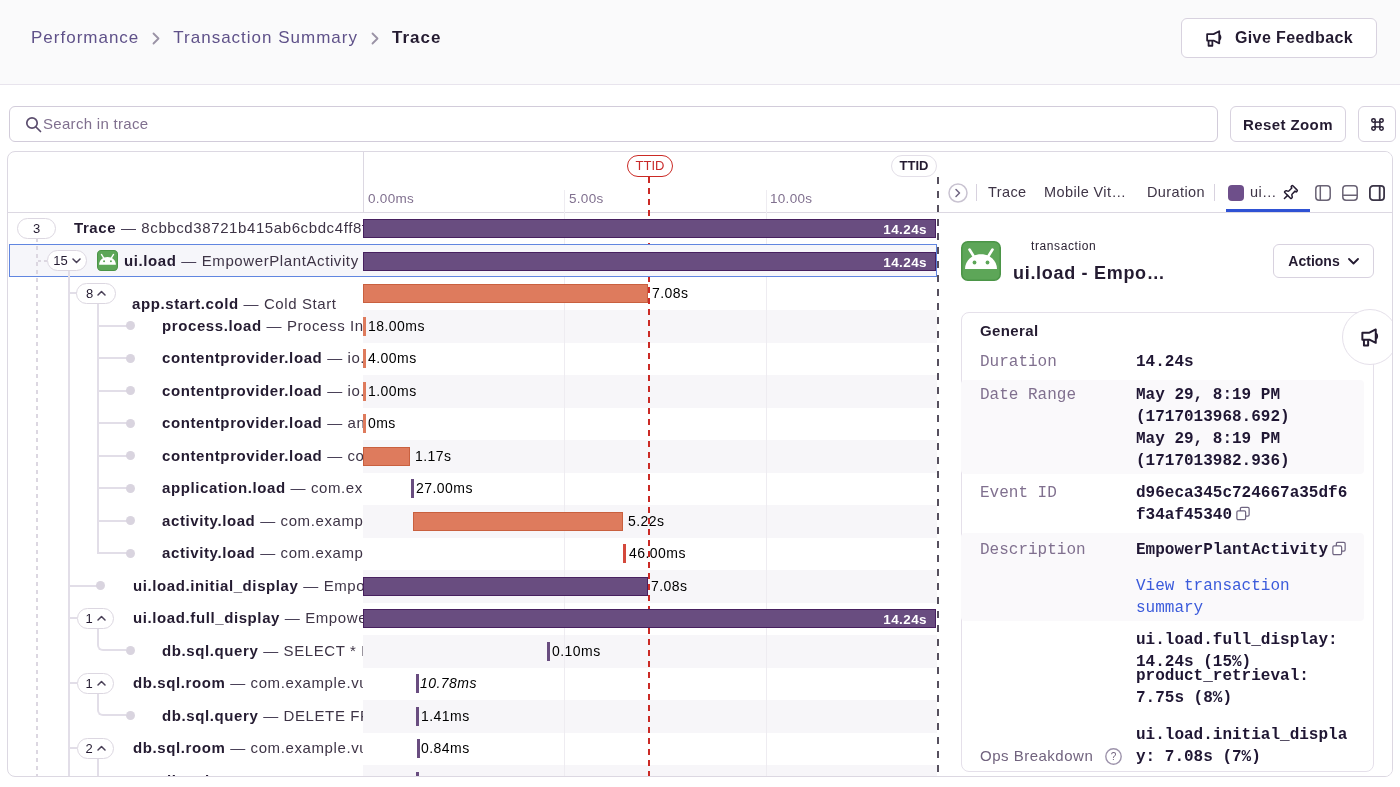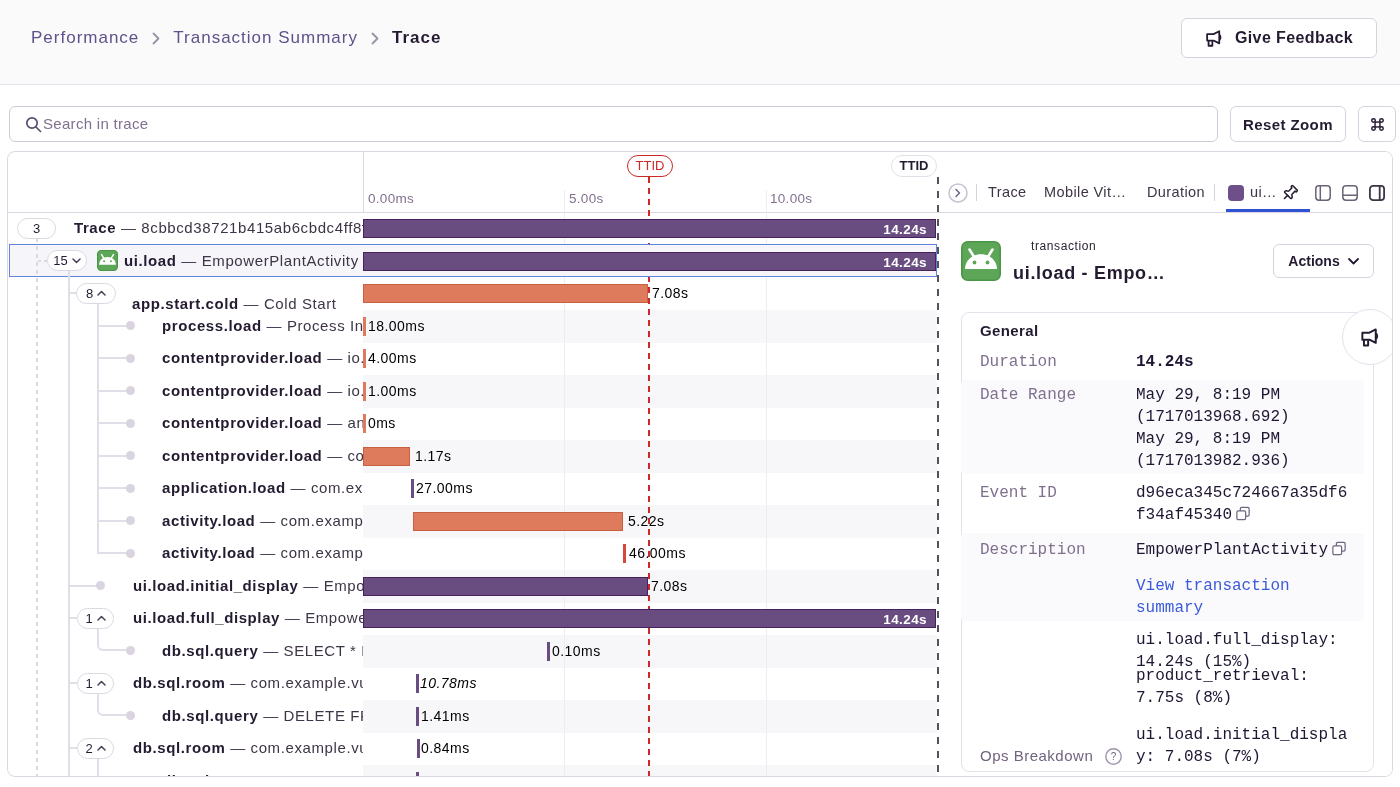--- a/index.html
+++ b/index.html
@@ -28,21 +28,21 @@
 .bar.purple { background:#694d80; border:1px solid #47205f; }
 .bar.orange { background:#de7b5d; border:1px solid #c9603f; }
 .tick { position:absolute; width:3px; height:19px; }
 .durlbl { position:absolute; height:33px; line-height:33px; font-size:14px; letter-spacing:0.45px; color:#000000; }
 .wlbl { position:absolute; right:8px; top:1px; height:17px; line-height:17px; color:#fff; font-weight:700; font-size:13.5px; letter-spacing:0.4px; }
 
 #rpanel { position:absolute; left:931px; top:0; width:453px; height:624px; background:#fff; }
 .tab { position:absolute; top:25px; height:30px; line-height:30px; font-size:14.5px; letter-spacing:0.4px; color:#3e3446; }
 .mono { font-family:"Liberation Mono", monospace; font-size:16px; line-height:22px; }
 .klabel { color:#80708f; }
-.kval { color:#1f1633; }
+.kval { color:#1f1633;font-weight:bold; }
 .cardrow { position:absolute; left:22px; width:403px; }
 .cardrow.gray { background:#faf9fb; border-radius:4px; }
 </style>
 </head>
 <body>
 
 <div id="tophdr">
   <div class="abs" style="left:31px; top:28px; display:flex; align-items:center; gap:13px;">
     <span class="crumb">Performance</span>
     <svg width="8" height="13" viewBox="0 0 8 13">

